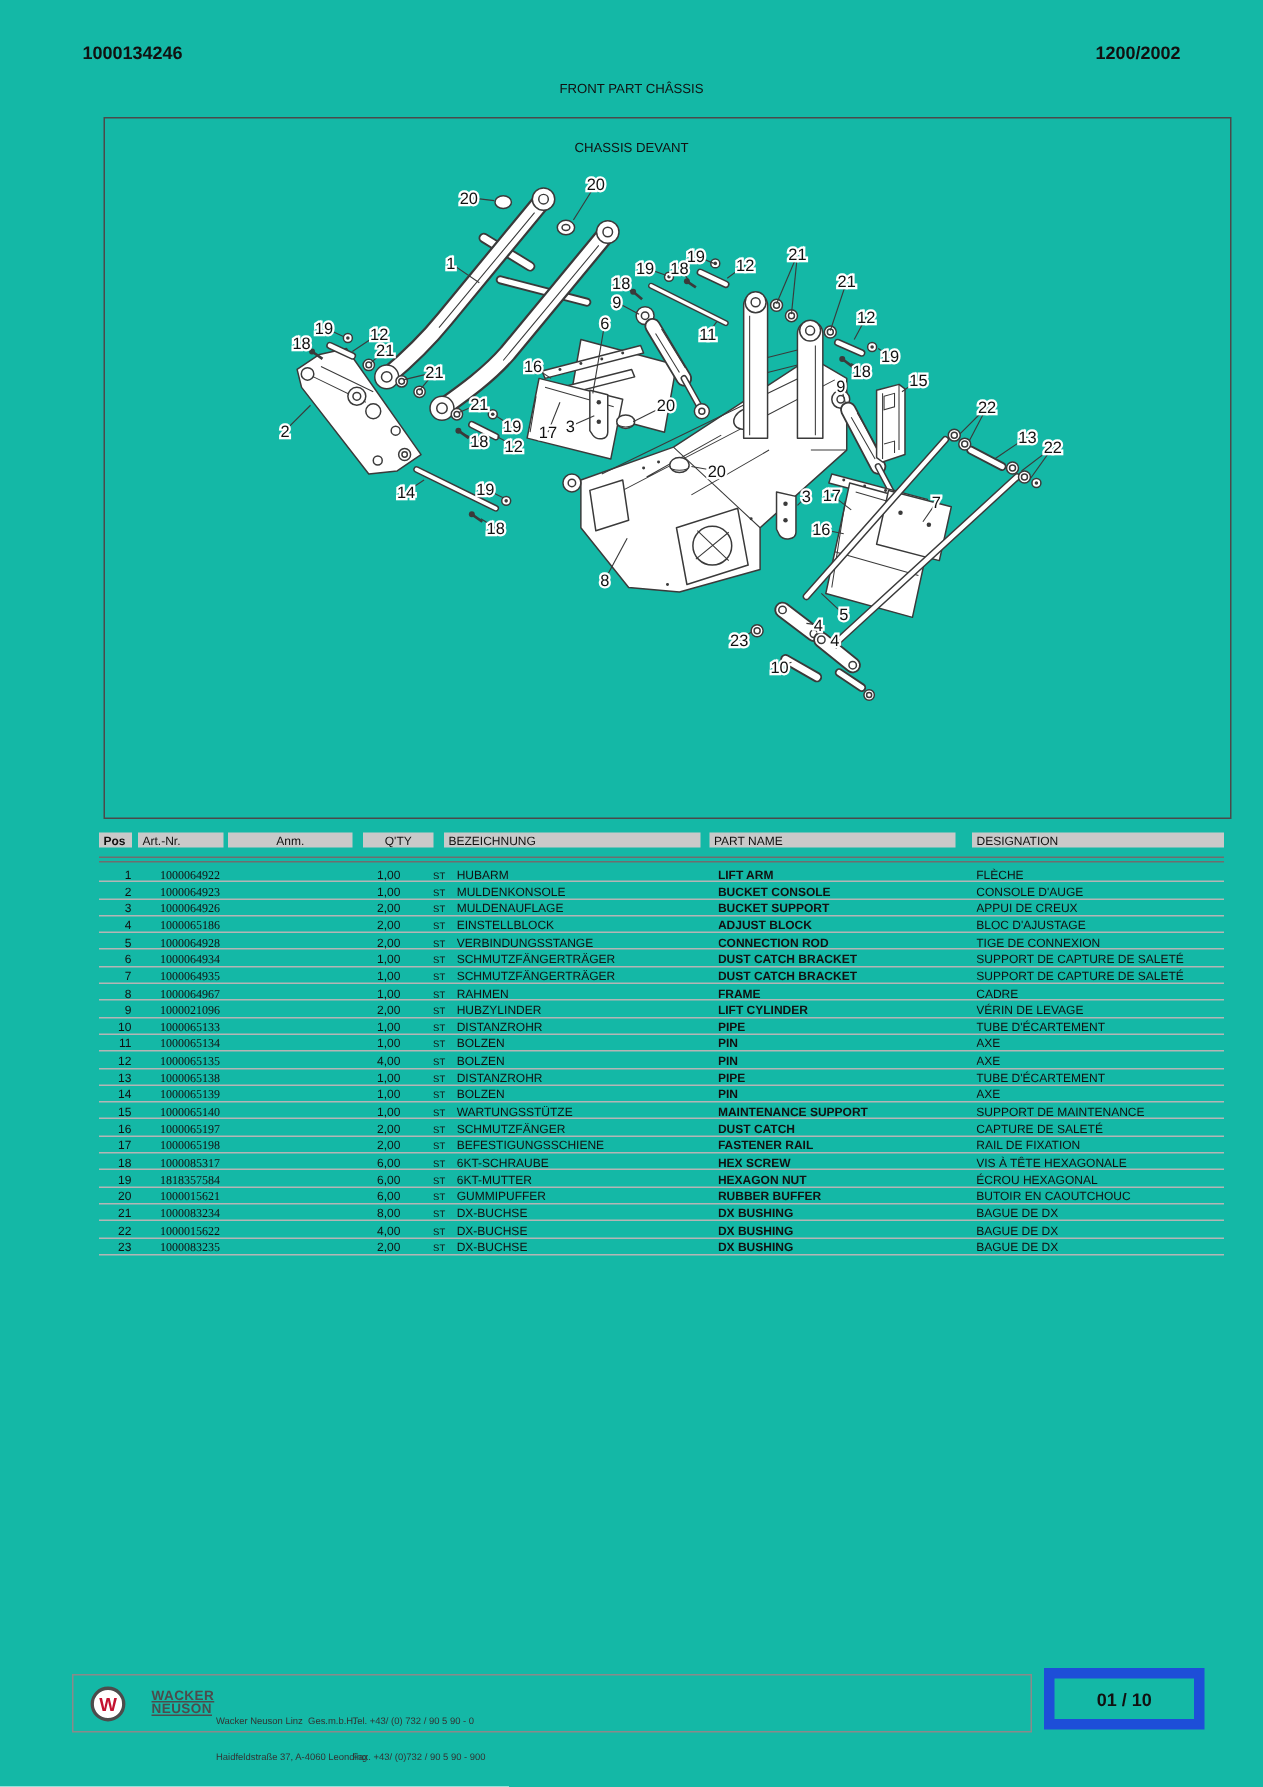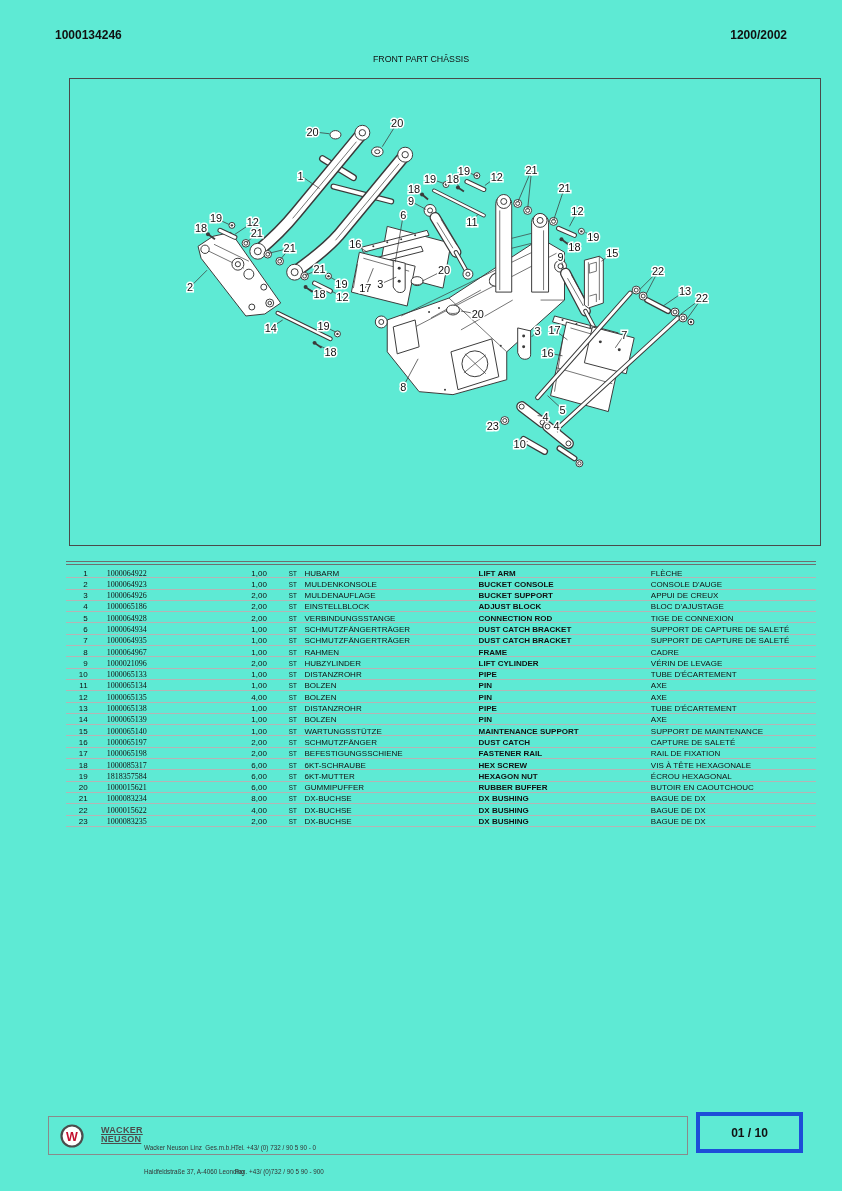--- a/index.html
+++ b/index.html
@@ -1,16 +1,16 @@
 <!DOCTYPE html>
 <html><head>
 <meta charset="utf-8">
 <style>
   html,body{margin:0;padding:0;background:#fff;}
-  .page{position:relative;width:842px;height:1191px;background:#5eead4;overflow:hidden;
+  .page{position:relative;width:842px;height:1191px;background:#14b8a6;overflow:hidden;
         font-family:"Liberation Sans", sans-serif;color:#111;}
   
   .doc-number{position:absolute;left:55px;top:28px;font-size:12px;font-weight:bold;}
   .edition{position:absolute;right:55px;top:28px;font-size:12px;font-weight:bold;}
   .title-block{position:absolute;left:0;right:0;top:27px;text-align:center;font-size:8.8px;line-height:13px;white-space:pre;}
   
   .diagram-box{position:absolute;left:69px;top:78px;width:752px;height:468px;border:1.2px solid #4a4a4a;box-sizing:border-box;}
   .diagram-box svg{width:100%;height:100%;display:block;}
   .to{stroke:#3a3a3a;fill:none;stroke-linecap:round;stroke-linejoin:round;}
   .ti{stroke:#fff;fill:none;stroke-linecap:round;stroke-linejoin:round;}
@@ -44,31 +44,32 @@
   .c-st{width:15px;margin-left:3px;font-size:6.3px;}
   .c-bez{width:171px;margin-left:1px;overflow:hidden;}
   .c-part{width:164px;margin-left:6px;overflow:hidden;font-weight:bold;}
   .c-desig{width:168px;margin-left:11px;overflow:hidden;}
   
   .footer-bar{position:absolute;left:48px;top:1116px;width:640px;height:39px;border:1px solid #8a8a8a;box-sizing:border-box;}
   .logo-mark{position:absolute;left:10px;top:6px;}
   .brand{position:absolute;left:52px;top:9px;font-size:9px;font-weight:bold;color:#4c4c4c;line-height:8.5px;letter-spacing:.3px;text-decoration:underline;}
   .company-block{position:absolute;left:95px;top:11px;font-size:6.3px;color:#333;line-height:8px;white-space:pre;}
   .phone-block{position:absolute;left:186px;top:11px;font-size:6.3px;color:#333;line-height:8px;white-space:pre;}
-  .page-box{position:absolute;left:696px;top:1112px;width:107px;height:41px;border:4px solid #1d4ed8;box-sizing:border-box;
+  .page-box{position:absolute;left:696px;top:1112px;width:107px;height:41px;border:7px solid #1d4ed8;box-sizing:border-box;
             display:flex;align-items:center;justify-content:center;font-size:12px;font-weight:bold;}
 </style>
 </head>
 <body>
 
 <div class="page">
 
   <div class="doc-number">1000134246</div>
   <div class="title-block">
     <div>FRONT PART CHÂSSIS</div>
+    <div>CHASSIS DEVANT</div>
   </div>
   <div class="edition">1200/2002</div>
 
   <div class="diagram-box">
     <svg viewBox="68 78 752 468">
 
       <g>
         <path class="to" stroke-width="4.5" d="M276,313 L329,339"></path>
           <path class="ti" stroke-width="2.5" d="M276,313 L329,339"></path>
       </g>
@@ -400,20 +401,29 @@
           <text x="545" y="421" class="callout">4</text>
           <line x1="556" y1="427" x2="557" y2="433" class="leader"></line>
           <text x="556" y="431" class="callout">4</text>
           <line x1="519" y1="445" x2="527" y2="442" class="leader"></line>
           <text x="519" y="449" class="callout">10</text>
         </g>
     </svg>
   </div>
 
   <div class="parts-table">
+    <div class="th-row">
+      <span class="th th-pos">Pos</span>
+      <span class="th th-art">Art.-Nr.</span>
+      <span class="th th-anm">Anm.</span>
+      <span class="th th-qty">Q'TY</span>
+      <span class="th th-bez">BEZEICHNUNG</span>
+      <span class="th th-part">PART NAME</span>
+      <span class="th th-desig">DESIGNATION</span>
+    </div>
     <div class="dbl-rule"></div>
     <div class="t-body">
         <div class="t-row">
           <span class="c-pos">1</span>
           <span class="c-art">1000064922</span>
           <span class="c-anm"></span>
           <span class="c-qty">1,00</span>
           <span class="c-st">ST</span>
           <span class="c-bez">HUBARM</span>
           <span class="c-part">LIFT ARM</span>

